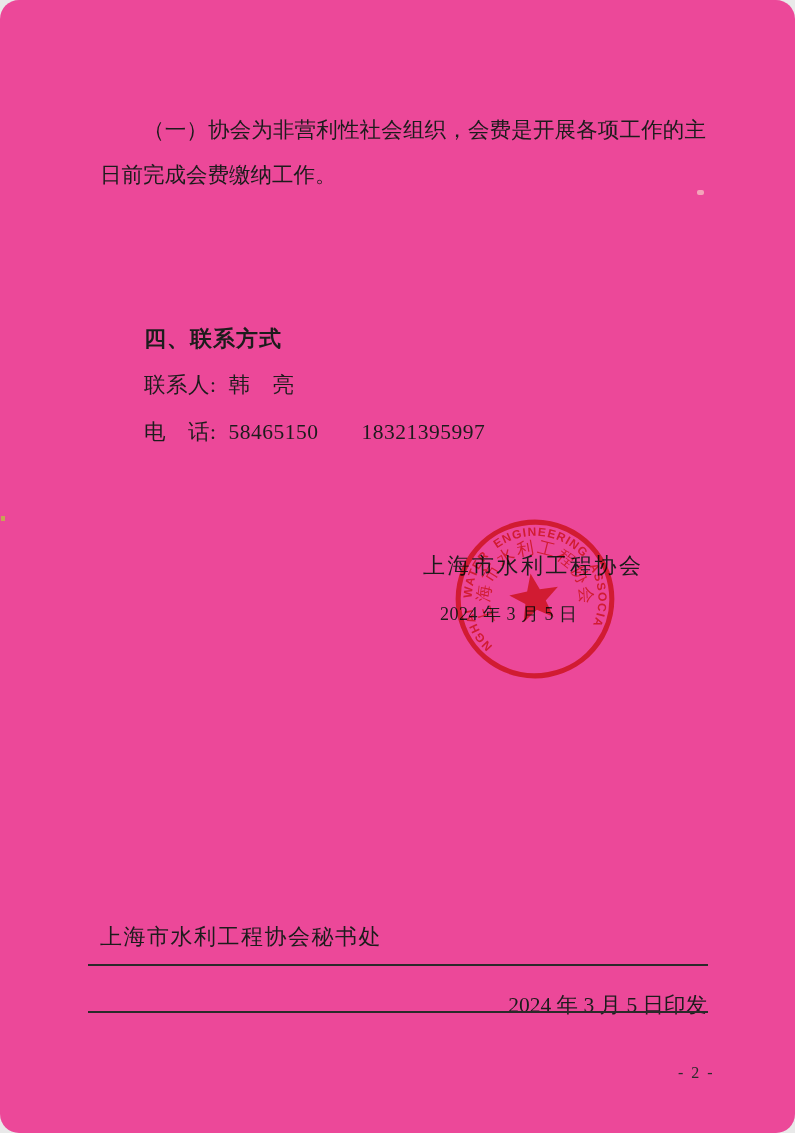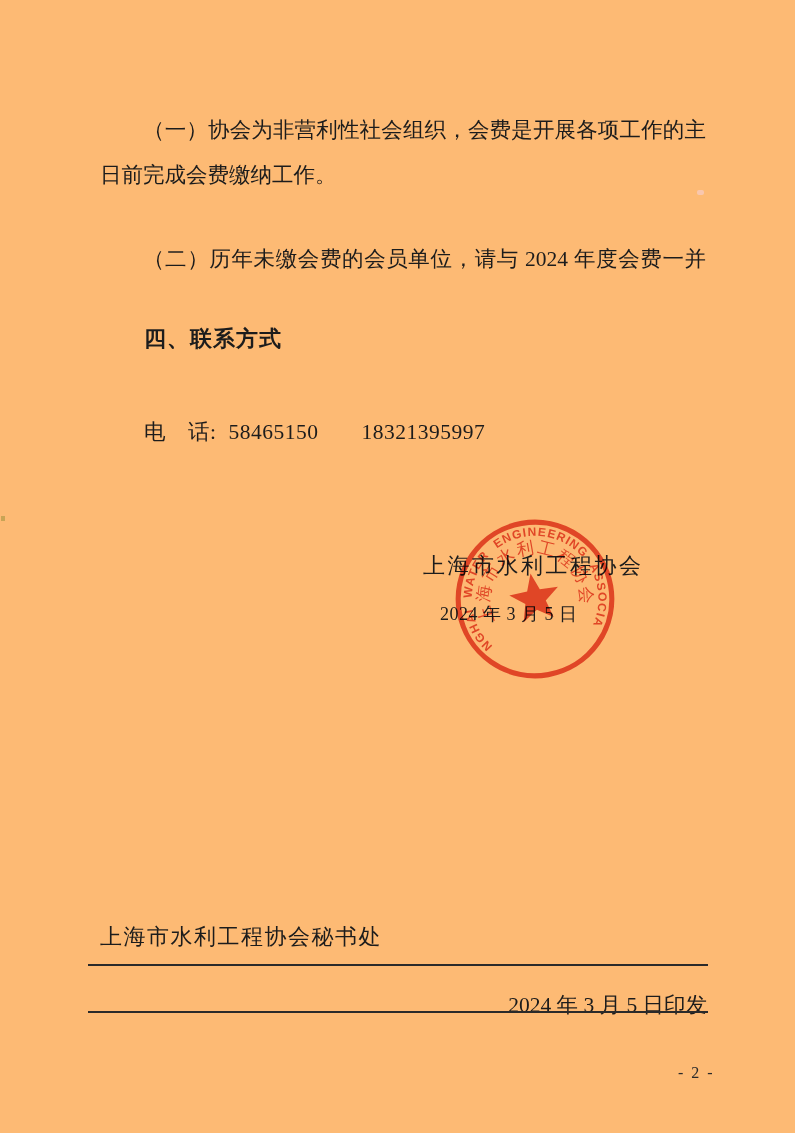--- a/index.html
+++ b/index.html
@@ -1,23 +1,24 @@
 <!DOCTYPE html>
 <html><head>
 <meta charset="utf-8">
 <style>
   html,body{margin:0;padding:0;background:#e9e9e9;}
   .page{
     position:relative;
     width:795px;height:1133px;
     margin:0 auto;
-    background:#fdba74;
+    background:#ec4899;
     overflow:hidden;
     font-family:"Liberation Serif","DejaVu Serif",serif;
     color:#1c1c1c;
+    border-radius:19px;
   }
   .bodytext{position:absolute;left:100px;width:606px;font-size:21.5px;line-height:45px;}
   .line{display:block;width:100%;}
   .line.j{text-align:justify;text-align-last:justify;}
   .line.indent{padding-left:43px;box-sizing:border-box;}
   .heading{position:absolute;left:100px;padding-left:44px;font-size:22px;font-weight:bold;line-height:24px;letter-spacing:1px;text-align:center;}
   .contact-line{position:absolute;left:100px;padding-left:44px;font-size:21.5px;line-height:26px;letter-spacing:.5px;}
   .contact-line .gap1{margin-left:12px;}
   .contact-line .gap2{margin-left:43px;}
   .sig-org{position:absolute;left:423px;top:553px;font-size:22px;letter-spacing:2.5px;line-height:26px;z-index:1;}
@@ -38,25 +39,27 @@
 <body>
 
 <div class="page">
 
   <div class="bodytext" style="top:108px;">
     <span class="line j indent">（一）协会为非营利性社会组织，会费是开展各项工作的主</span>
     <span class="line">日前完成会费缴纳工作。</span>
   </div>
 
   <div class="bodytext" style="top:237px;">
-    <span class="line j indent">（二）历年未缴会费的会员单位，请与 2024 年度会费一并</span>
   </div>
 
   <div class="heading" style="top:327px;">四、联系方式</div>
 
+  <div class="contact-line" style="top:372px;">
+    <span>联系人:</span><span class="gap1">韩　亮</span>
+  </div>
 
   <div class="contact-line" style="top:419px;">
     <span>电　话:</span><span class="gap1">58465150</span><span class="gap2">18321395997</span>
   </div>
 
   <div class="sig-org">上海市水利工程协会</div>
   <div class="sig-date">2024 年 3 月 5 日</div>
 
   <svg class="stamp" viewBox="0 0 160 160">
     <g fill="none" stroke="#dd4433">

